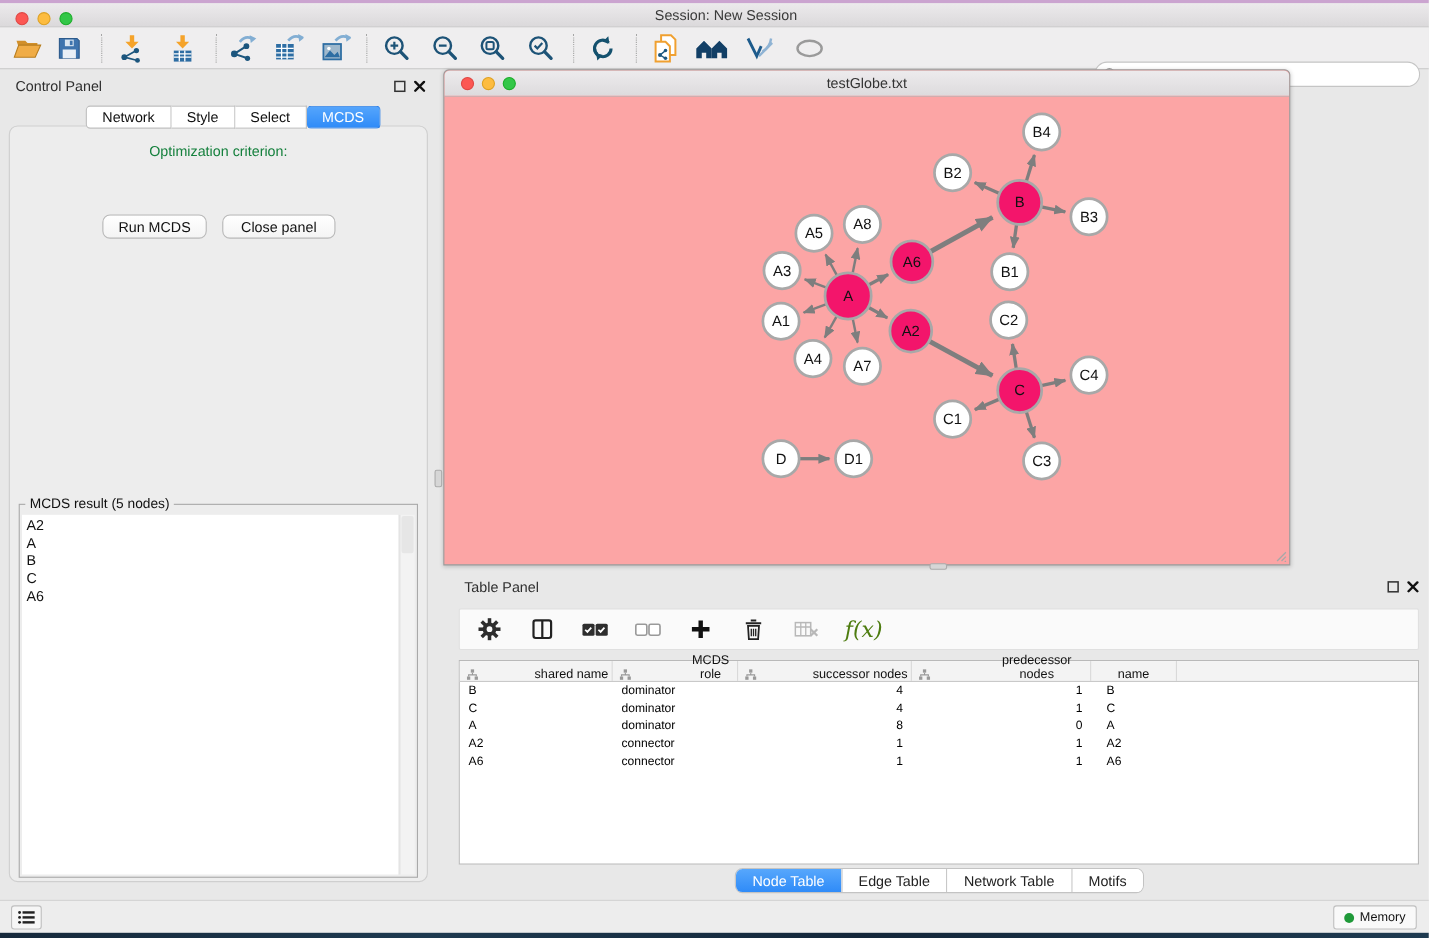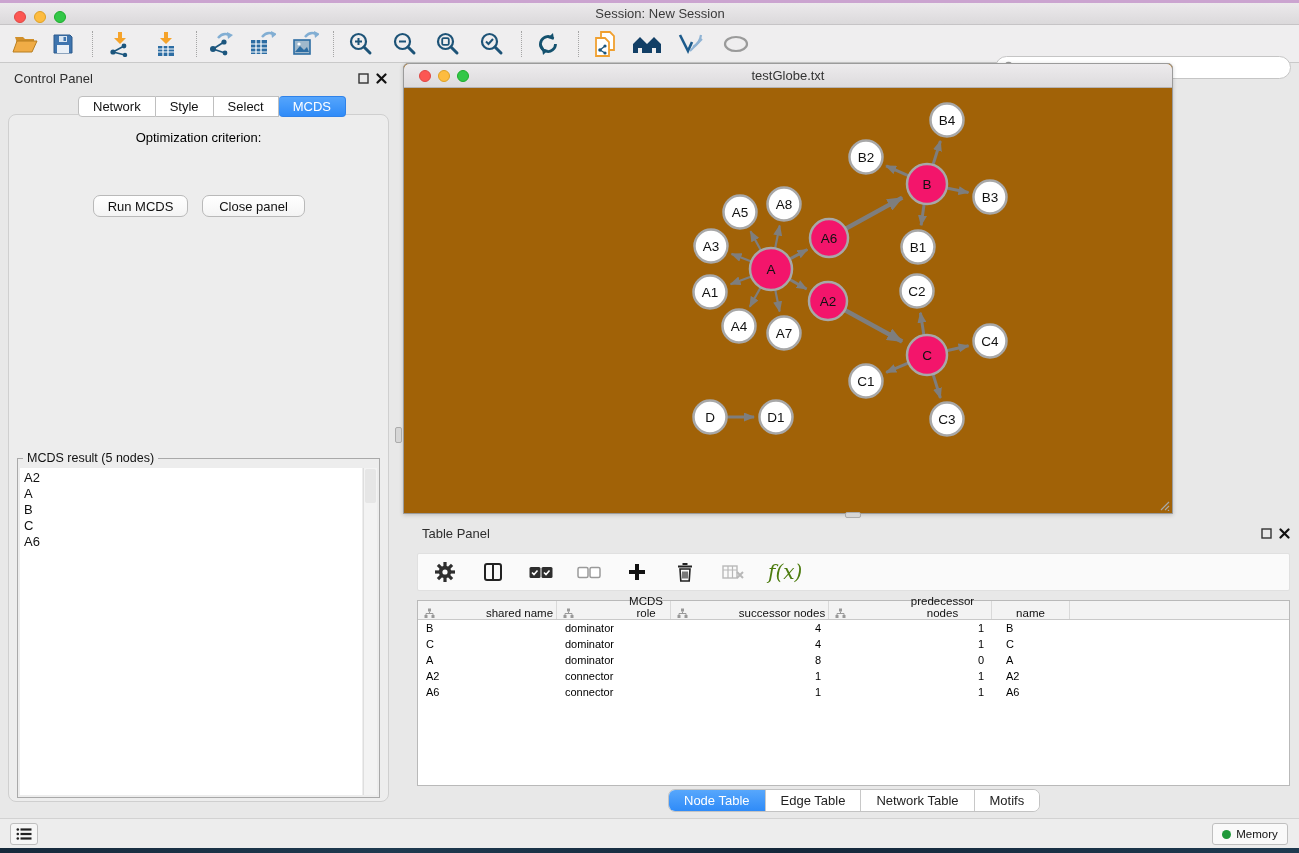--- a/index.html
+++ b/index.html
@@ -39,21 +39,21 @@
   .cp-tabs { position:absolute; left:78px; top:96px; height:21px; display:flex; }
   .cp-tab { height:21px; padding:0 14px; background:#ffffff; border:1px solid #BFBFBF;
     border-left:none; font-size:13px; color:#111; display:flex; align-items:center; }
   .cp-tab:first-child { border-left:1px solid #BFBFBF; border-radius:4px 0 0 4px; }
   .cp-tab:last-child { border-radius:0 4px 4px 0; }
   .cp-tab.active { background:linear-gradient(#55A5FC,#2F8BF8); border-color:#2F82E9;
     color:#fff; border-radius:4px; }
   .cp-inner { position:absolute; left:8px; top:114px; width:381px; height:688px;
     background:#EDEDED; border:1px solid #CFCFCF; border-radius:8px; }
   .opt-label { position:absolute; left:0; right:0; top:130px; text-align:center;
-    font-size:13px; color:#000000; }
+    font-size:13px; color:#15803d; }
   .dropdown { position:absolute; left:43px; top:157px; width:312px; height:22px; background:#fff;
     border:1px solid #B9B9B9; border-radius:4px; font-size:13px; color:#111;
     display:flex; align-items:center; }
   .dropdown .val { flex:1; padding-left:10px; white-space:nowrap; overflow:hidden; }
   .dd-spin { width:20px; height:20px; margin-right:0; border-radius:0 3px 3px 0;
     background:linear-gradient(#55A5FC,#2F8BF8); display:flex; flex-direction:column;
     align-items:center; justify-content:center; gap:1px; height:22px; margin:-1px -1px -1px 0; }
   .btn { position:absolute; height:22px; background:linear-gradient(#FFFFFF,#F4F4F4);
     border:1px solid #B9B9B9; border-radius:7px; font-size:13px; color:#111;
     display:flex; align-items:center; justify-content:center; }
@@ -64,21 +64,21 @@
   .mcds-list { position:absolute; left:2px; top:9px; right:17px; bottom:2px; background:#fff;
     font-size:13px; color:#111; padding:2px 0 0 4px; }
   .mcds-list .item { height:16px; line-height:16px; }
   .mcds-scroll { position:absolute; top:9px; right:2px; bottom:2px; width:14px;
     background:#F3F3F3; border-left:1px solid #DEDEDE; }
   .mcds-scroll .thumb { position:absolute; top:1px; left:1px; right:1px; height:34px;
     background:#E6E6E6; border-radius:2px; }
 
   
   .netwin { position:absolute; left:403px; top:63px; width:770px; height:451px;
-    background:#a16207; border:1px solid #9B9B9B; border-radius:5px 5px 0 0;
+    background:#fca5a5; border:1px solid #9B9B9B; border-radius:5px 5px 0 0;
     box-shadow:0 1px 4px rgba(0,0,0,.18); }
   .netwin .wtitle { position:absolute; left:0; top:0; right:0; height:24px;
     background:linear-gradient(#EDEBED,#DDDBDD); border-bottom:1px solid #B5B3B5;
     border-radius:5px 5px 0 0; }
   .netwin .wtitle .txt { position:absolute; left:0; right:0; top:4px; text-align:center;
     font-size:13px; color:#333; }
   .netwin .tl { top:6px; }
   .netwin .tl.red { left:15px; } .netwin .tl.yellow { left:34px; } .netwin .tl.green { left:53px; }
   .net-canvas { position:absolute; left:0; top:24px; width:893px; height:425px; }
   .resize-grip { position:absolute; right:2px; bottom:2px; width:12px; height:12px; }

